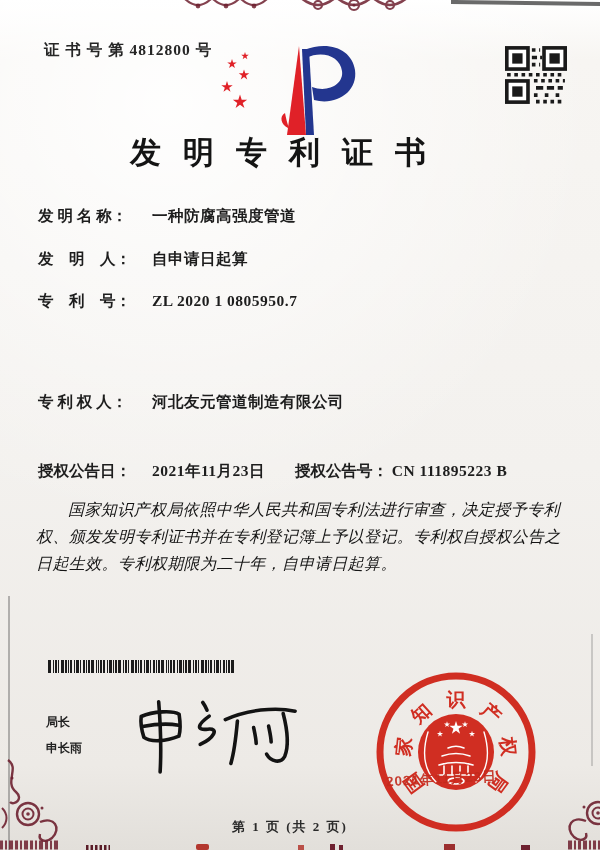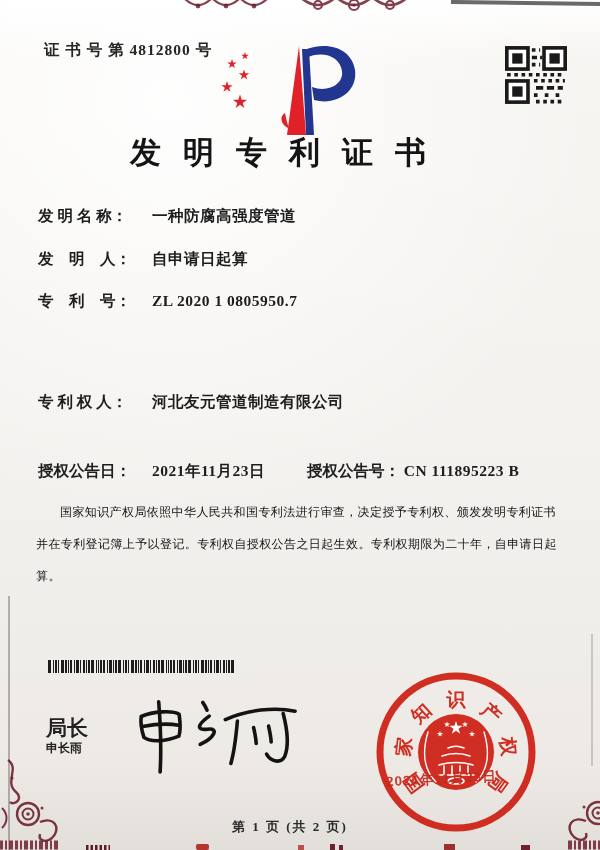--- a/index.html
+++ b/index.html
@@ -21,28 +21,28 @@
   .qr{left:505px;top:46px;}
   .logo{left:218px;top:40px;}
   .title{left:0;right:0;top:132px;text-align:center;font-size:31px;font-weight:700;
          letter-spacing:22px;transform:translateX(-11px);color:#141414;}
   
   .field-row{left:38px;font-size:15.5px;font-weight:600;white-space:nowrap;color:#1d1d1d;}
   .field-label{display:inline-block;min-width:110px;}
   .field-value{letter-spacing:.5px;}
   .row1{top:206px}.row2{top:249px}.row3{top:291px}.row4{top:334px}
   .row5{top:392px}.row6{top:419px}.row7{top:461px}
-  .pair2{margin-left:38px;}
-  
-  .body-text{left:36px;width:530px;top:496px;font-size:12px;line-height:32px;
-             letter-spacing:.4px;color:#151515;font-weight:500;}
+  .pair2{margin-left:26px;}
+  
+  .body-text{left:36px;width:530px;top:496px;font-size:16px;line-height:27px;
+             font-style:italic;letter-spacing:.4px;color:#151515;font-weight:500;}
   .body-text p{margin:0 0 2px 0;text-indent:2em;}
   
   .barcode{left:48px;top:660px;}
-  .signer-title{left:46px;top:714px;font-size:21px;font-weight:700;
+  .signer-title{left:46px;top:714px;font-size:12px;font-weight:700;
                 font-family:"Liberation Sans","DejaVu Sans",sans-serif;color:#222;}
   .signer-name{left:46px;top:740px;font-size:12px;font-weight:700;
                font-family:"Liberation Sans","DejaVu Sans",sans-serif;color:#222;}
   .signature{left:126px;top:696px;transform:rotate(-2deg);}
   
   .seal{left:372px;top:668px;opacity:.95;}
   .seal-date{left:386px;top:769px;width:160px;font-size:13.5px;font-weight:700;
              color:#c32a1c;letter-spacing:1px;transform:rotate(-3deg);opacity:.9;
              font-family:"Liberation Sans","DejaVu Sans",sans-serif;}
   

